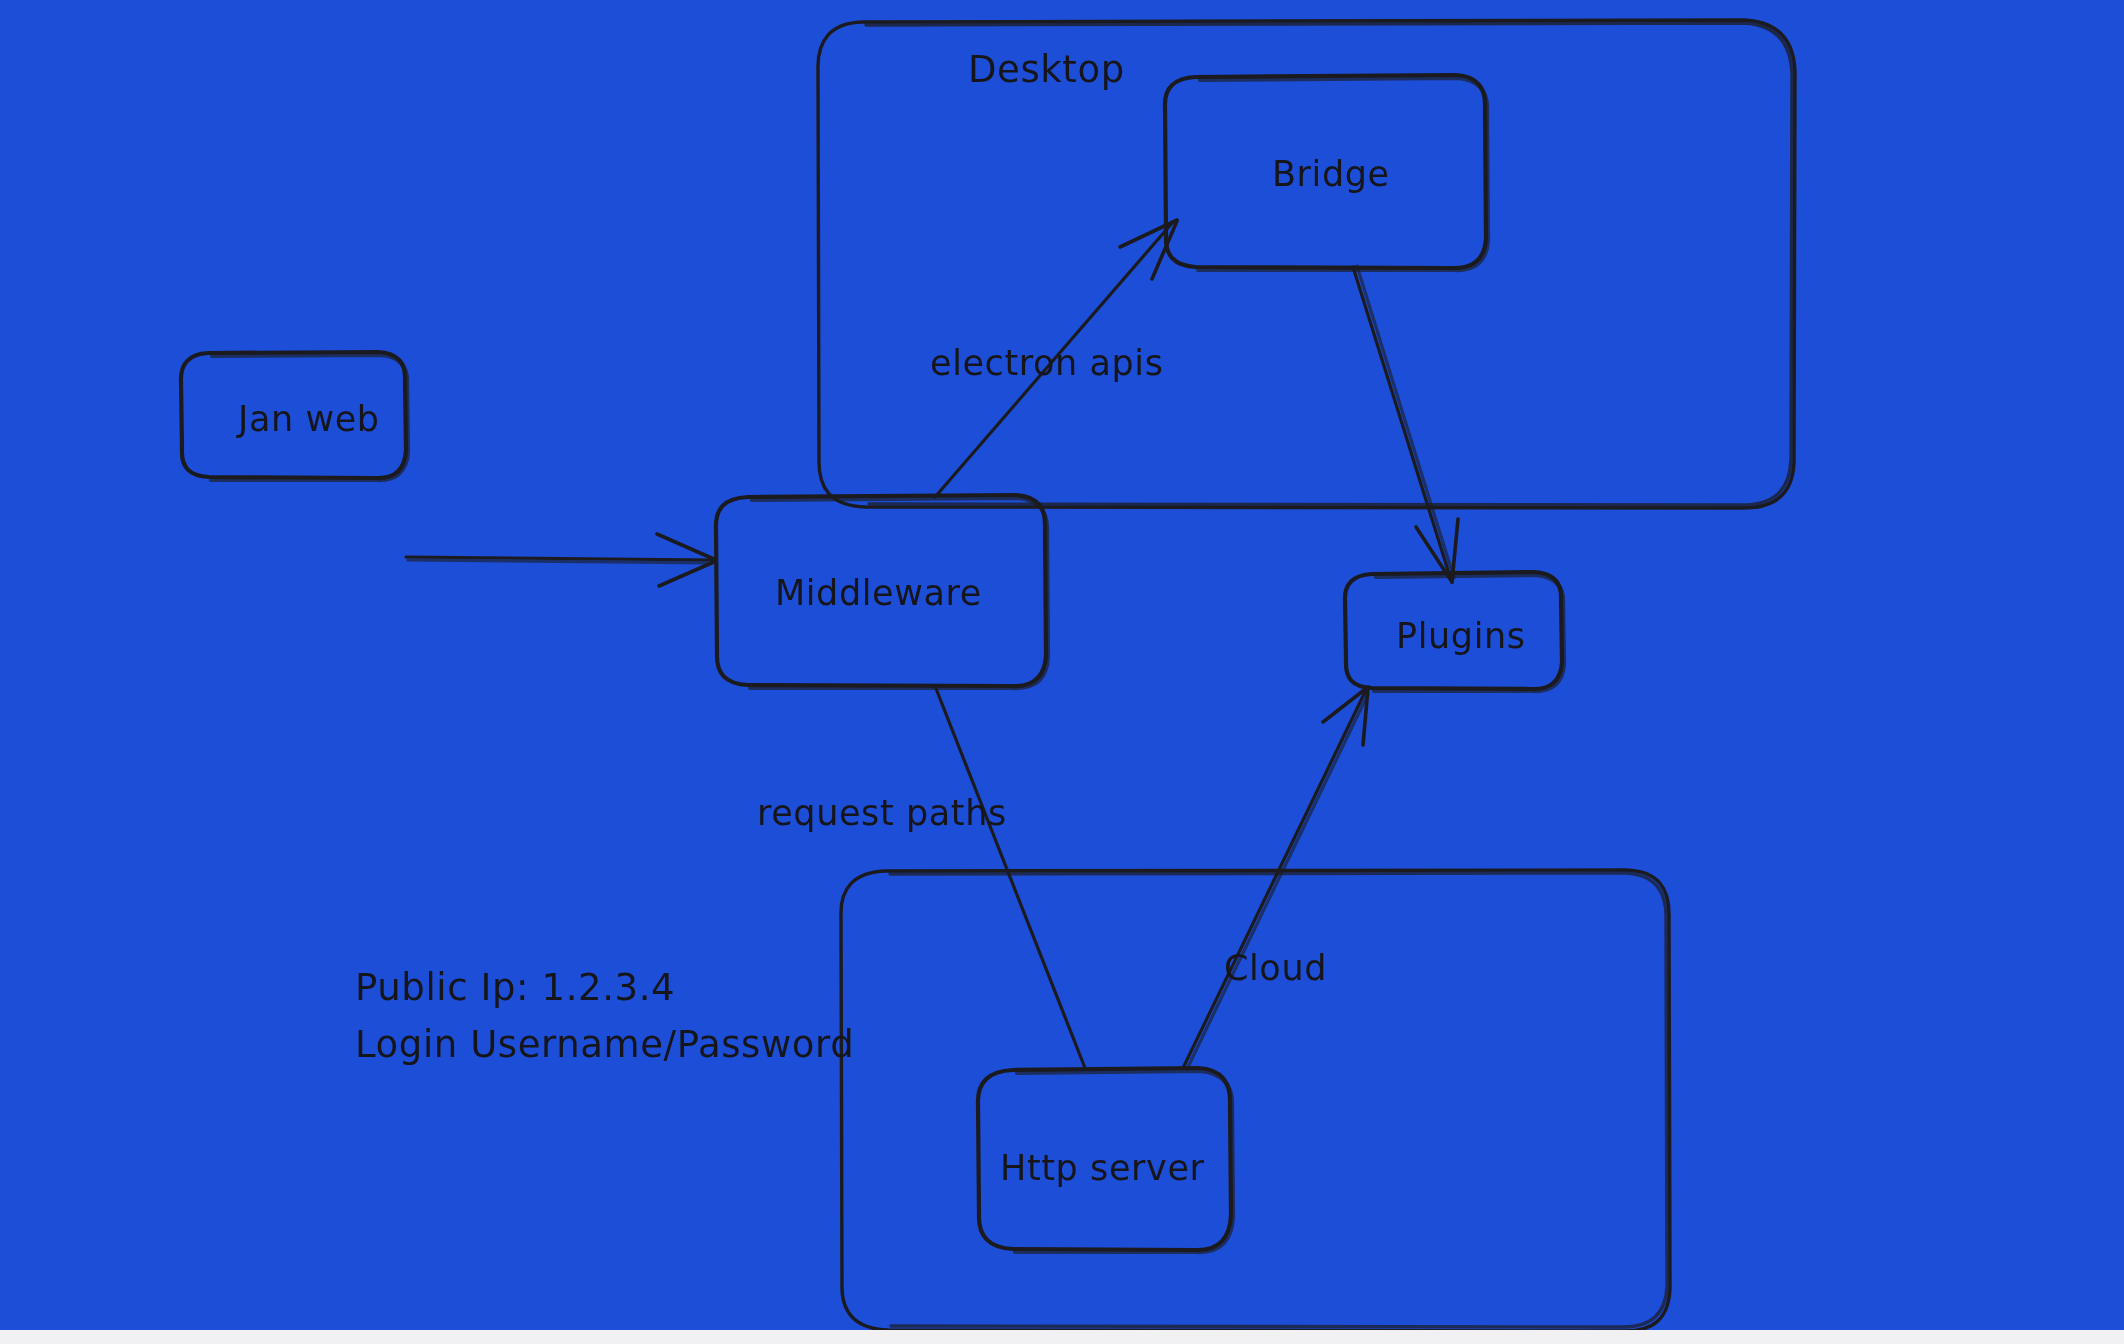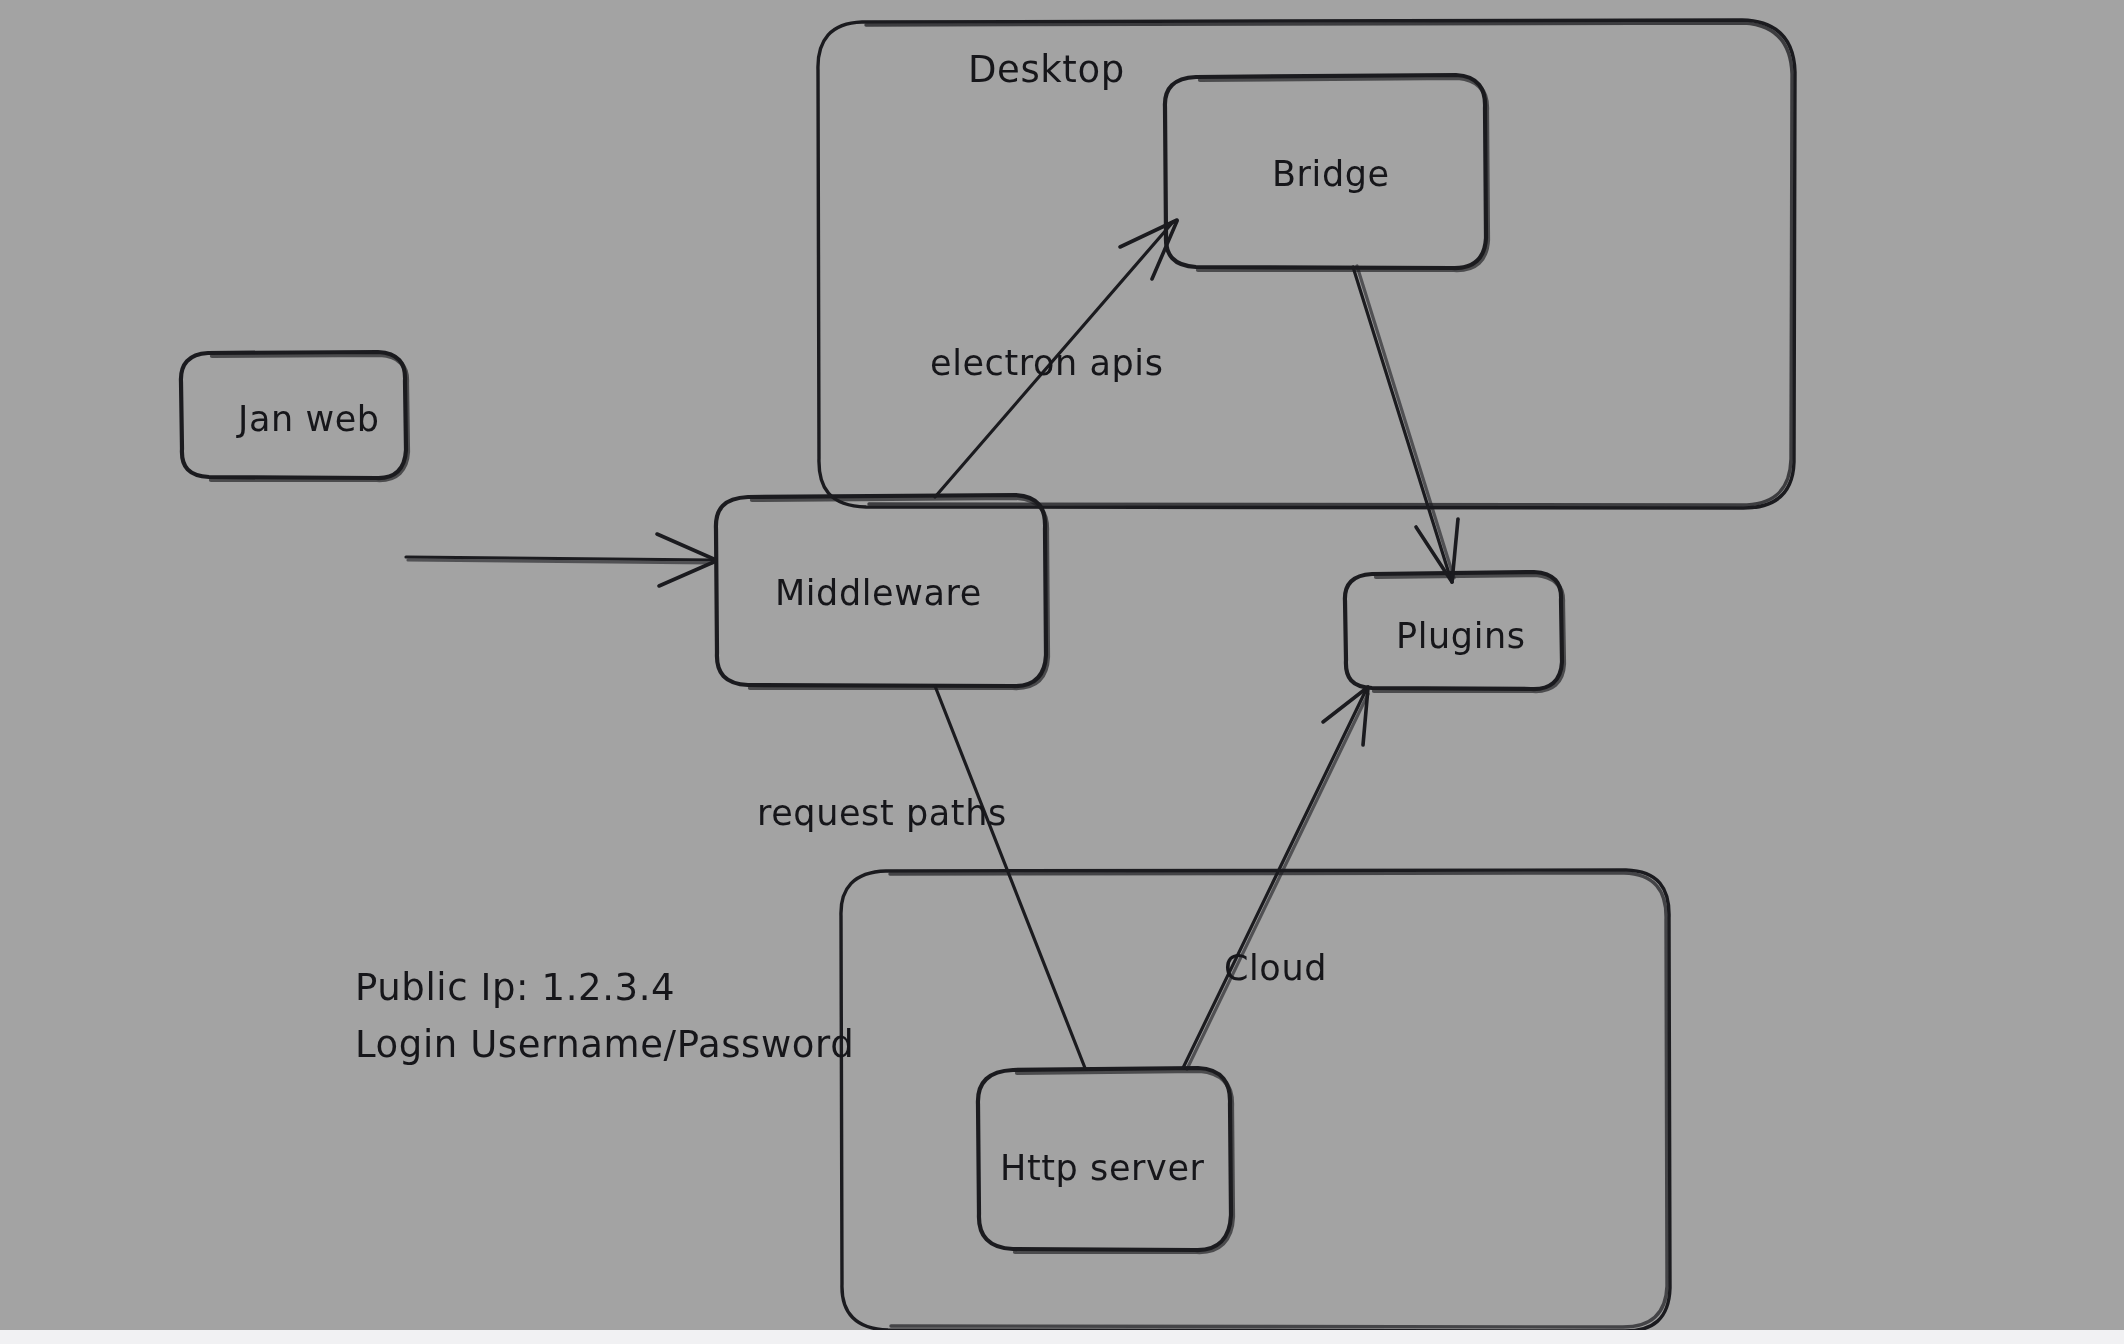--- a/index.html
+++ b/index.html
@@ -10,21 +10,21 @@
   body {
     width: 2124px;
     height: 1344px;
     overflow: hidden;
     font-family: "DejaVu Sans", sans-serif;
   }
   #canvas-root {
     position: relative;
     width: 2124px;
     height: 1344px;
-    background: #a3a3a3;
+    background: #1d4ed8;
   }
   #diagram-svg {
     position: absolute;
     top: 0;
     left: 0;
     width: 2124px;
     height: 1344px;
   }
   .sketch-stroke {
     fill: none;

